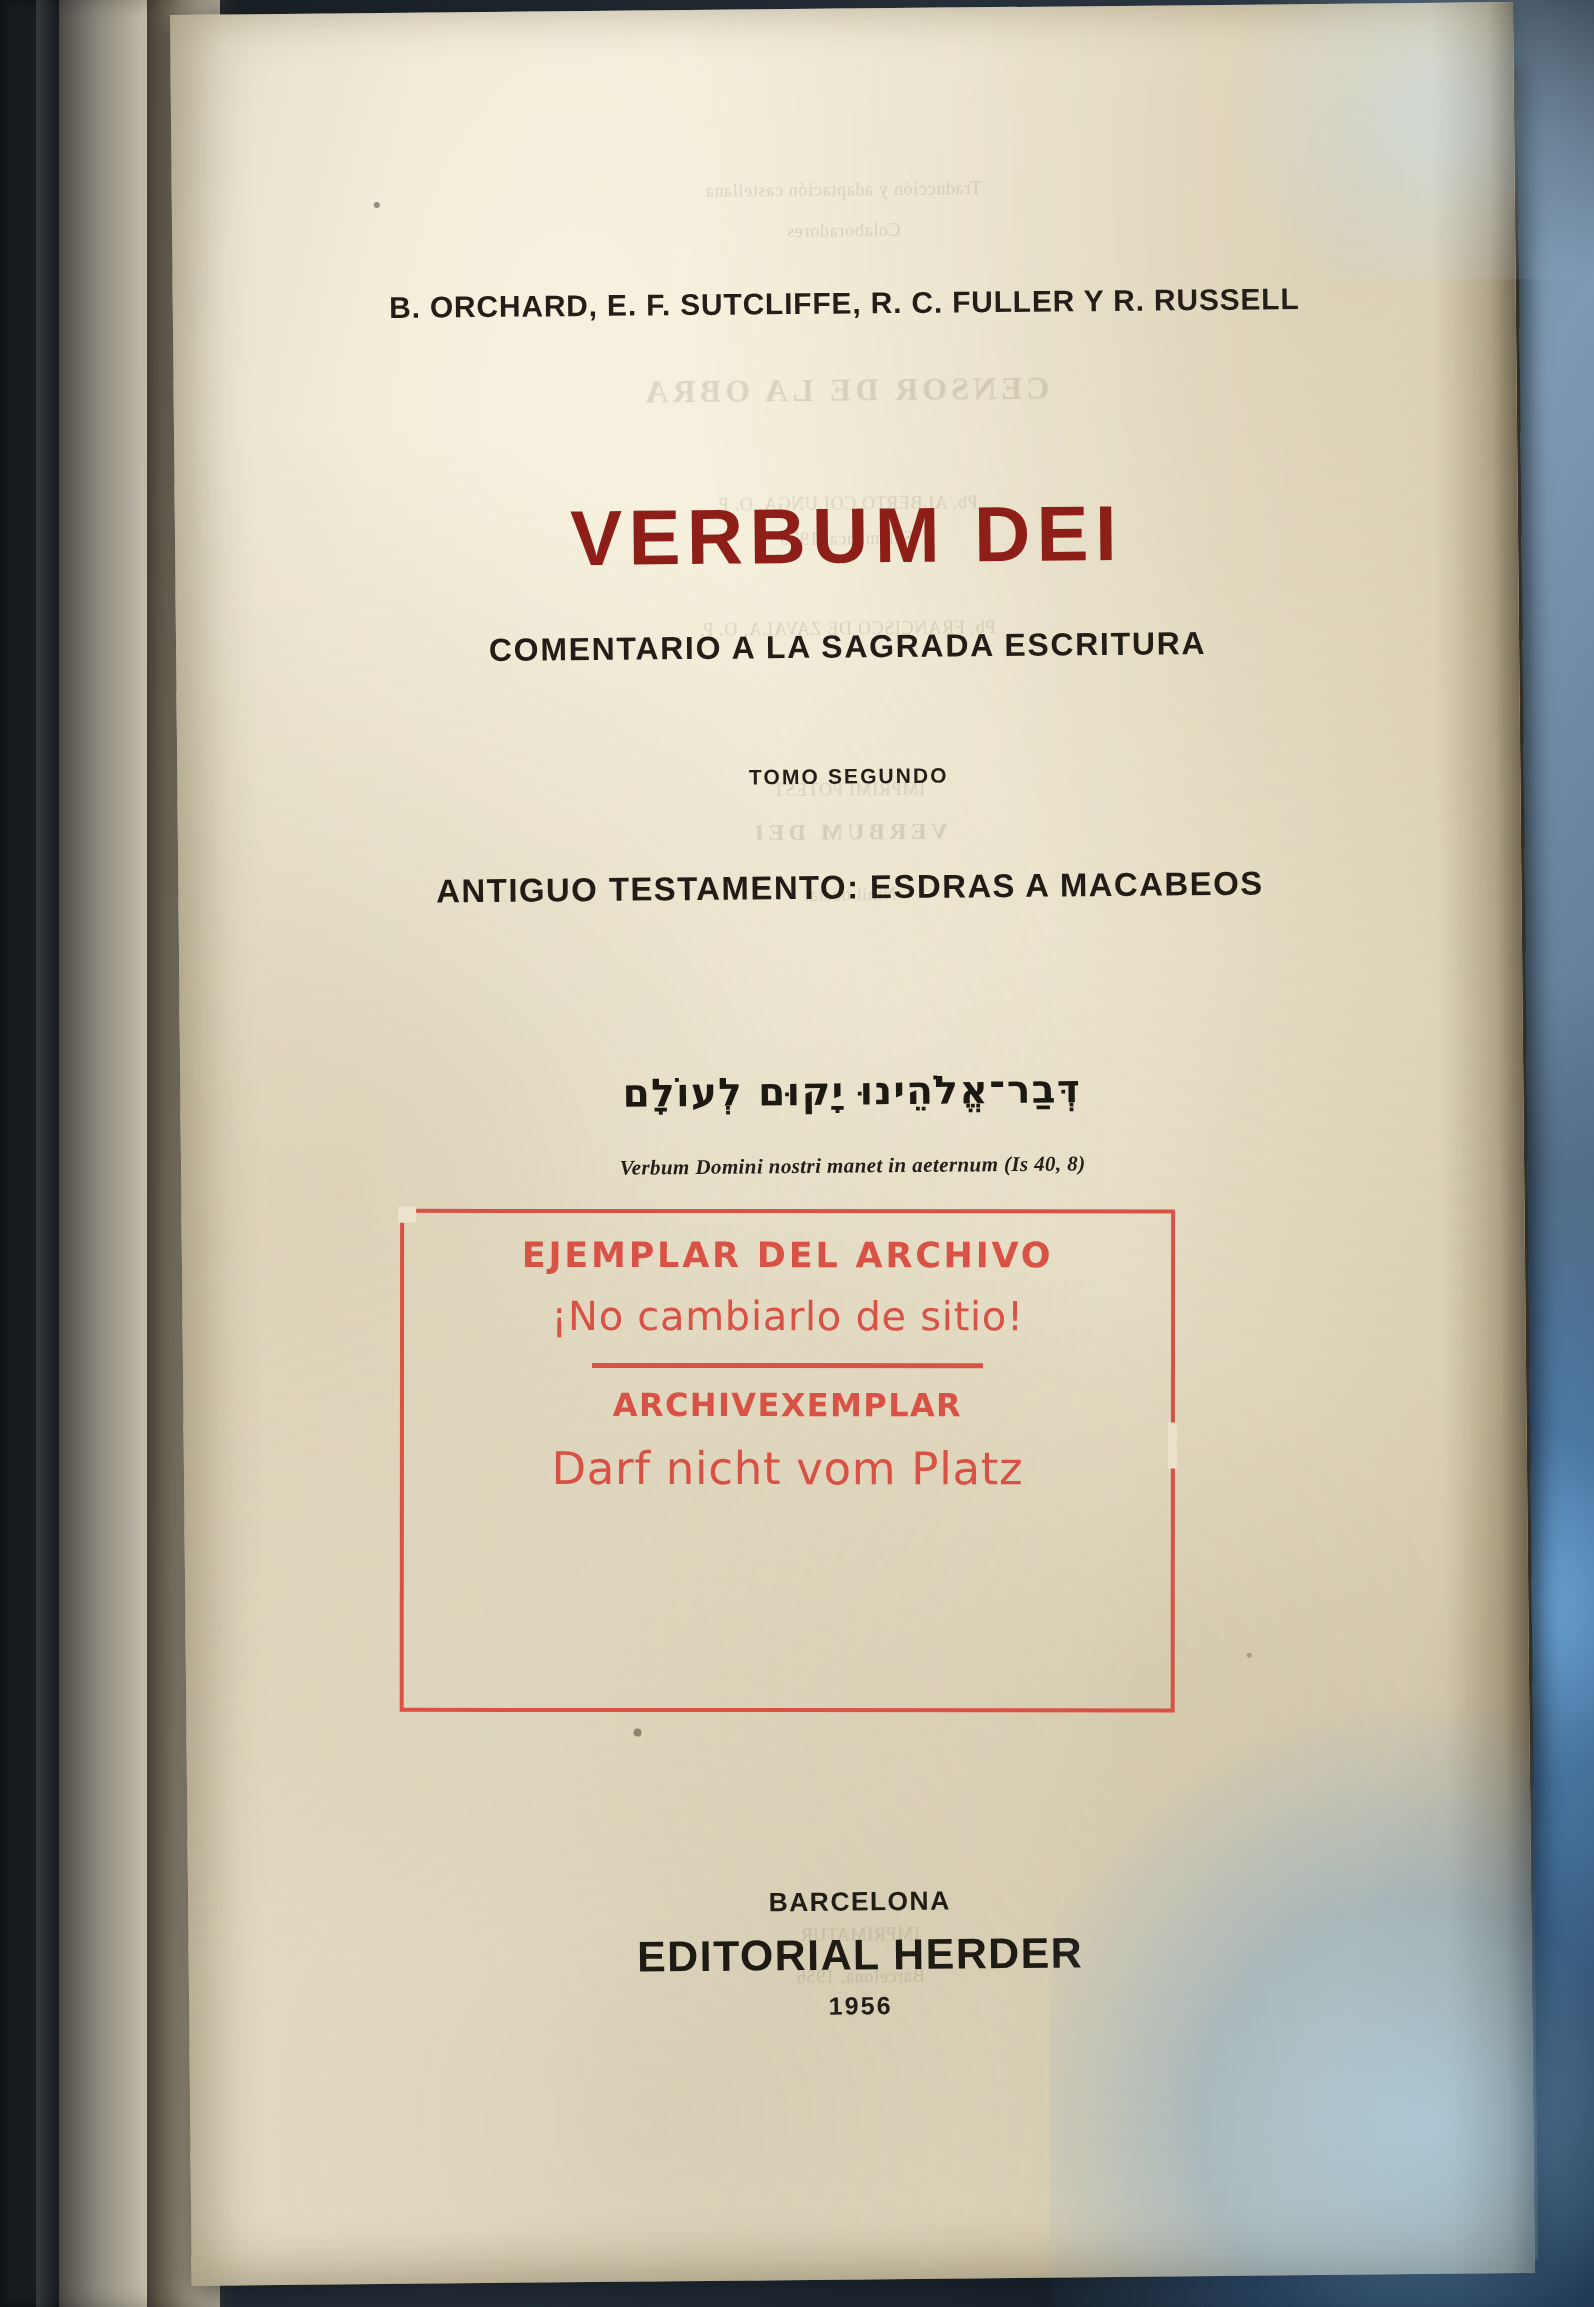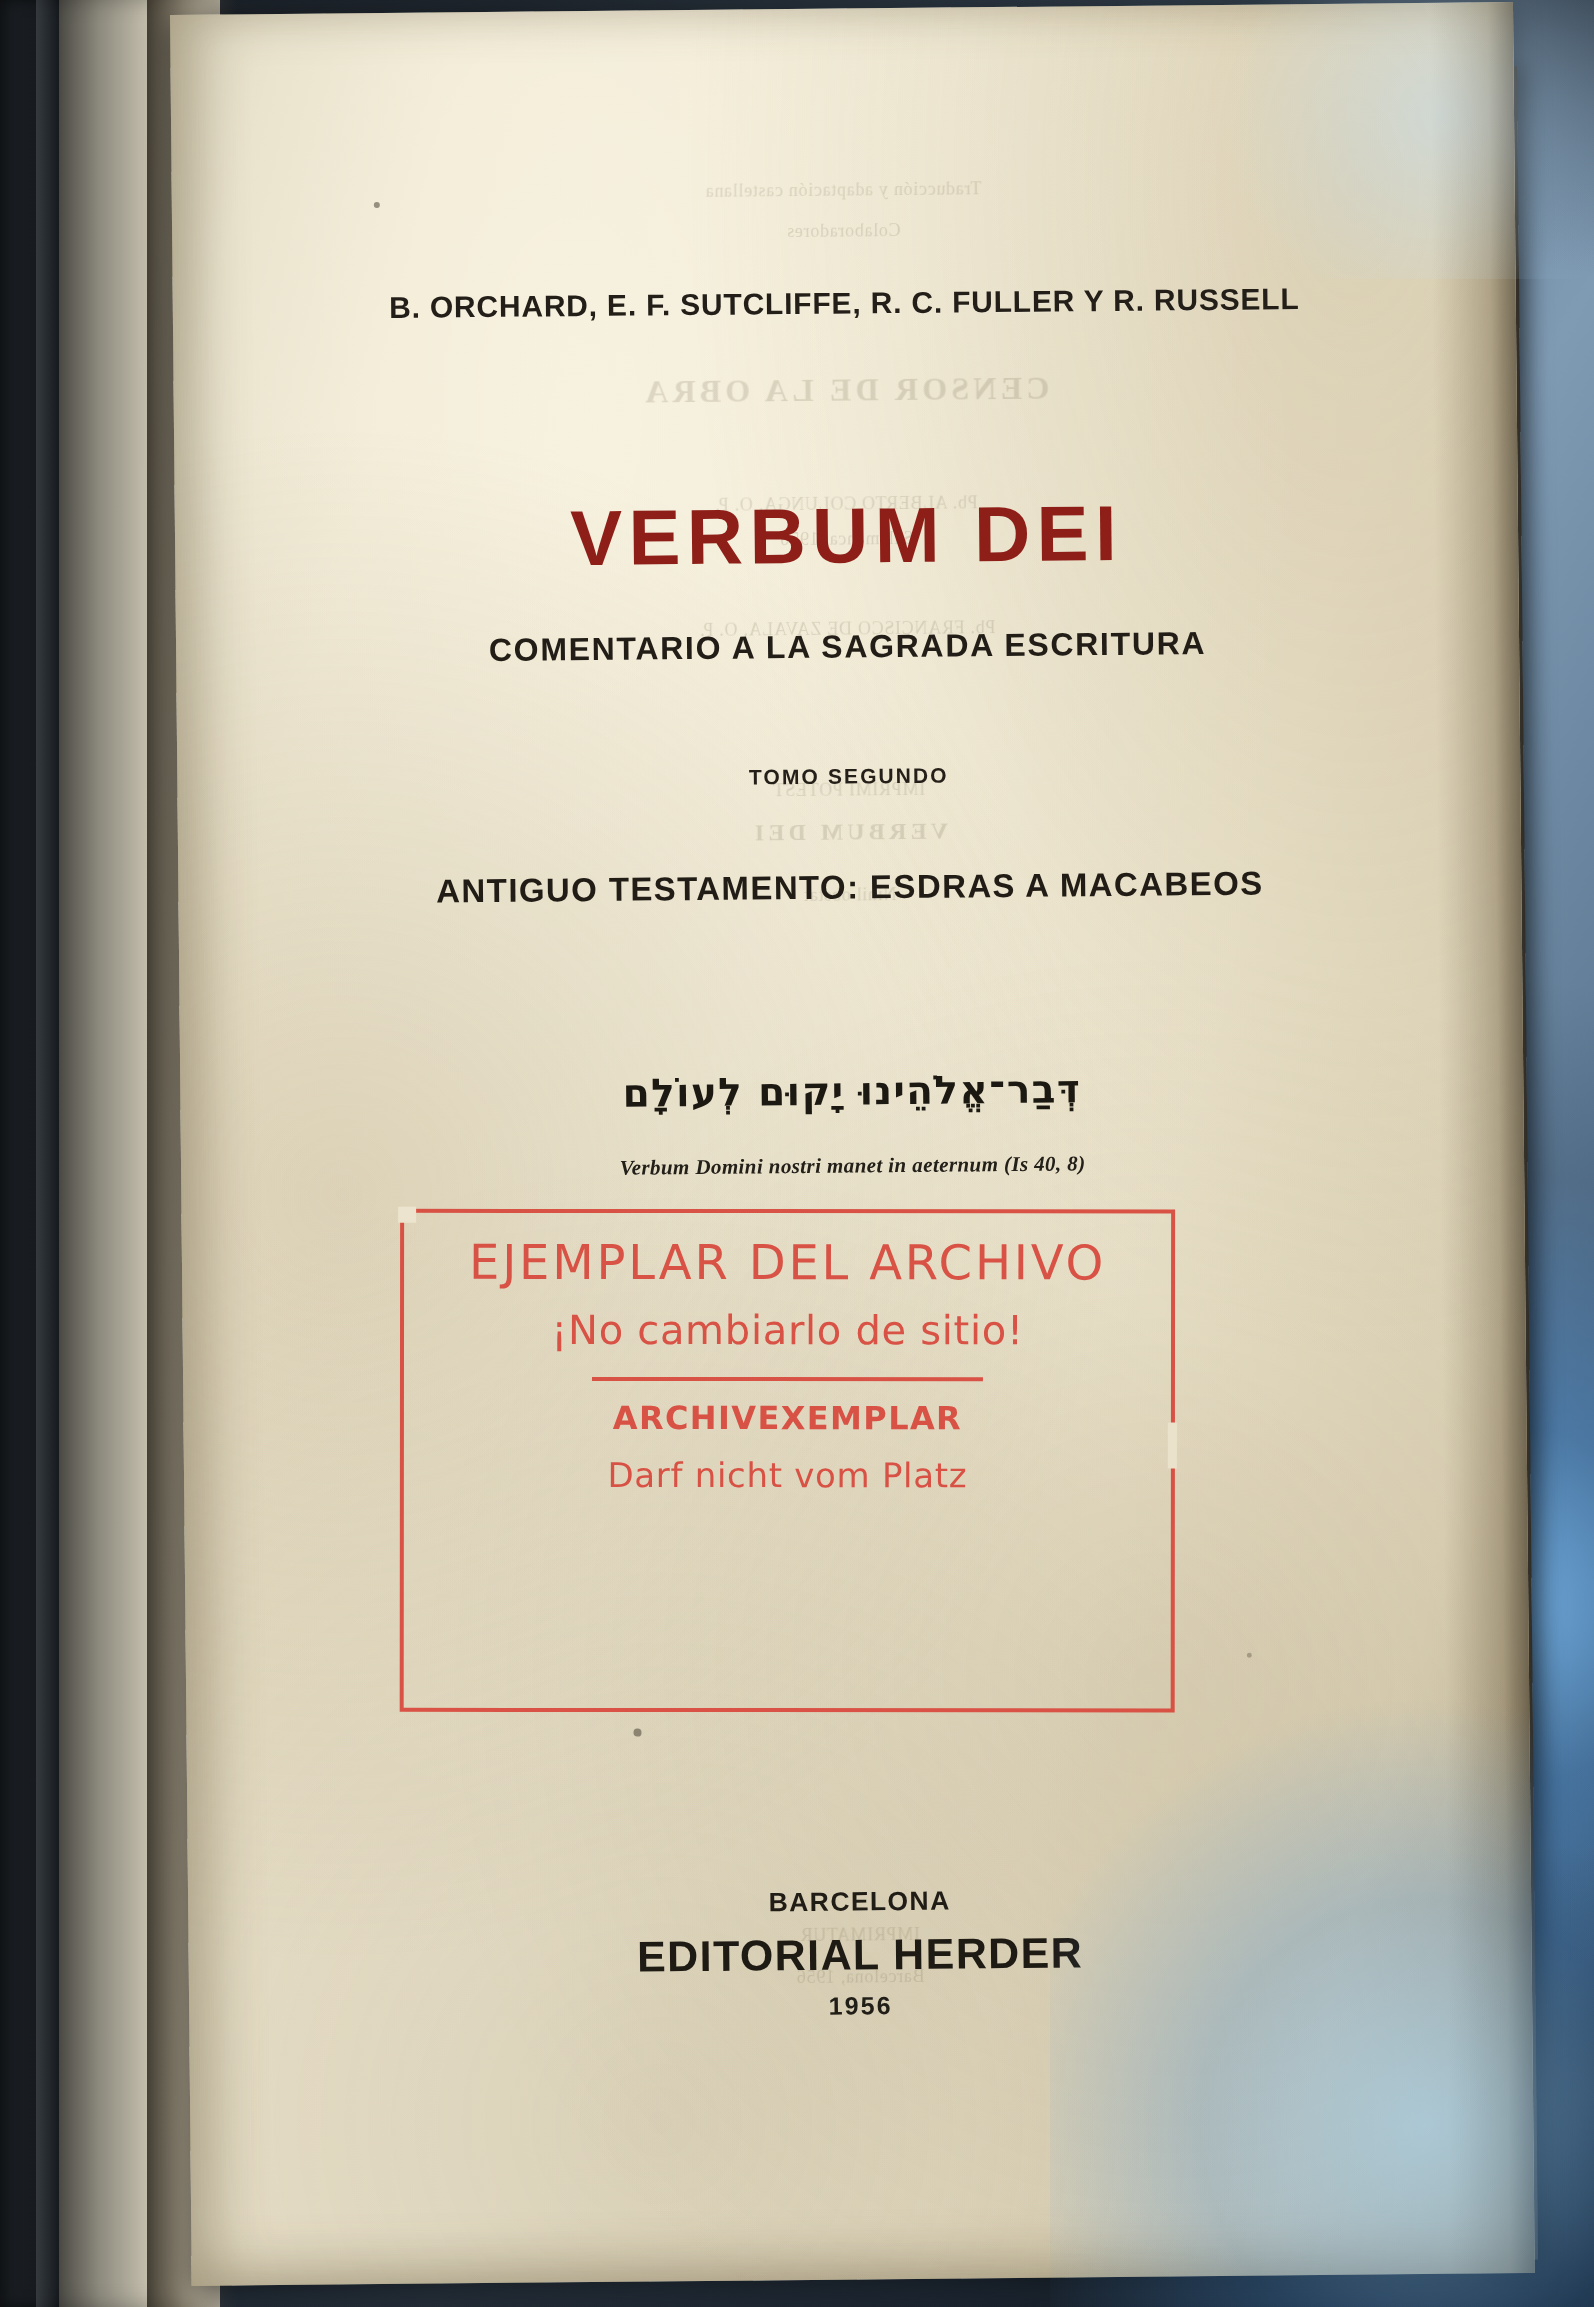--- a/index.html
+++ b/index.html
@@ -234,22 +234,22 @@
   .stamp-inner {
     position: absolute;
     inset: 0;
     display: flex;
     flex-direction: column;
     align-items: center;
     justify-content: flex-start;
     padding-top: 24px;
   }
   .stamp-l1 {
-    font-size: 48px;
-    font-weight: normal;
+    font-size: 35px;
+    font-weight: bold;
     letter-spacing: 2.8px;
     font-family: "DejaVu Sans", sans-serif;
     line-height: 1.05;
   }
   .stamp-l2 {
     font-size: 40px;
     letter-spacing: 0.7px;
     margin-top: 19.6px;
     font-family: "DejaVu Sans", sans-serif;
   }
@@ -259,21 +259,21 @@
     background: #d8483c;
     margin: 24px 0 18px 0;
   }
   .stamp-l3 {
     font-size: 32px;
     font-weight: bold;
     letter-spacing: 1.4px;
     font-family: "DejaVu Sans", sans-serif;
   }
   .stamp-l4 {
-    font-size: 34px;
+    font-size: 45px;
     margin-top: 18px;
     letter-spacing: 0.7px;
     font-family: "DejaVu Sans", sans-serif;
   }
   .stamp-l5 {
     font-size: 39px;
     margin-top: 12.6px;
     letter-spacing: 0.7px;
     font-family: "DejaVu Sans", sans-serif;
   }

